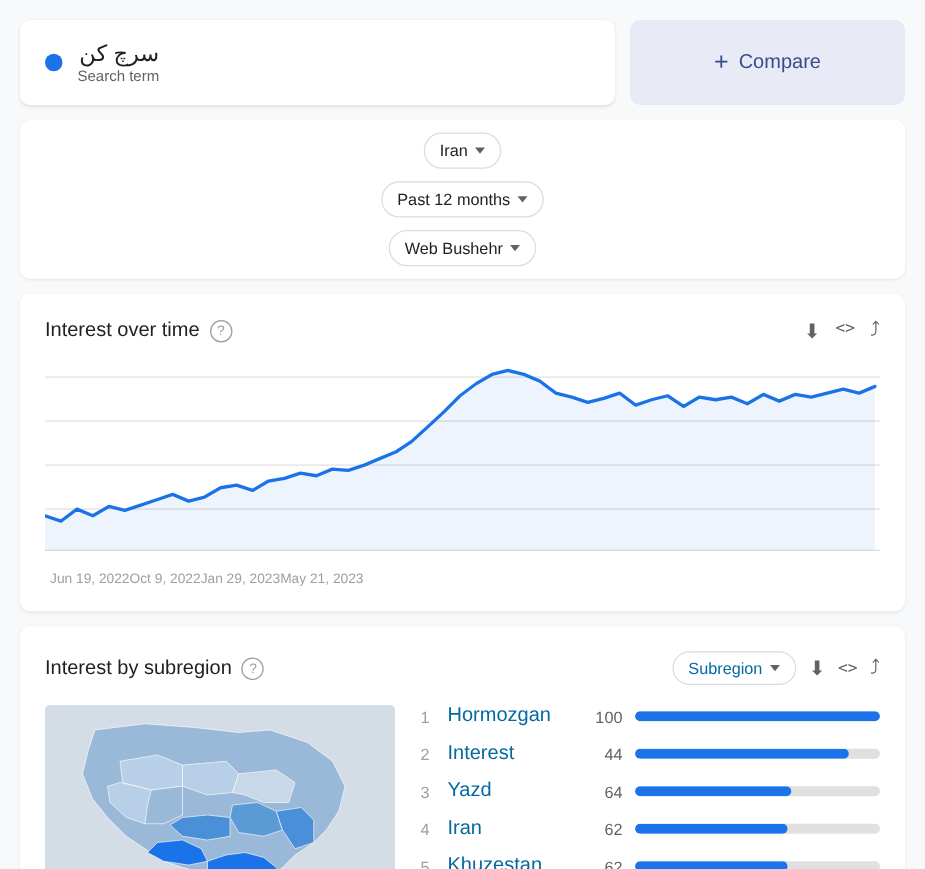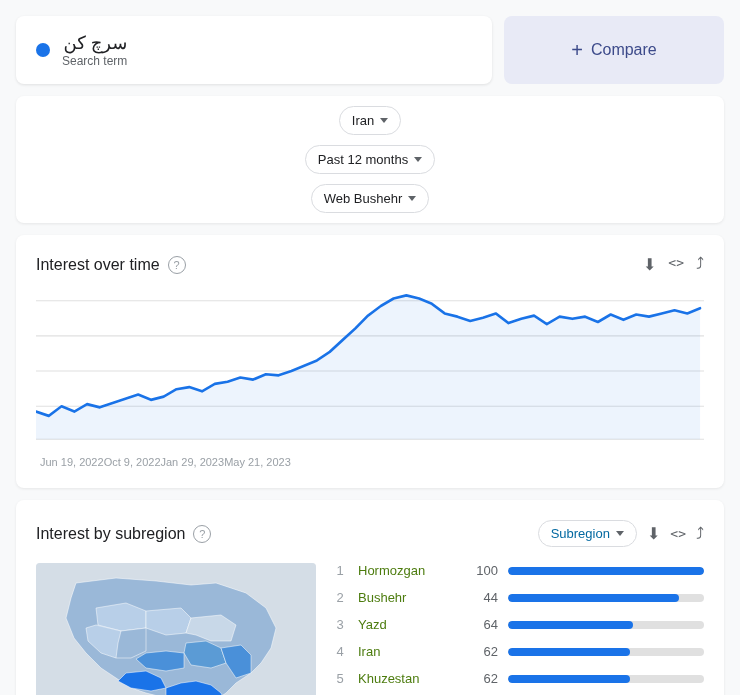--- a/index.html
+++ b/index.html
@@ -250,22 +250,22 @@
     }
 
     .rank-num {
       font-size: 13px;
       color: #9aa0a6;
       width: 16px;
       text-align: center;
     }
 
     .rank-name {
-      font-size: 13px;
-      color: #4d7c0f;
+      font-size: 16px;
+      color: #0369a1;
       width: 100px;
     }
 
     .rank-value {
       font-size: 13px;
       color: #5f6368;
       width: 30px;
       text-align: right;
     }
 
@@ -514,21 +514,21 @@
           <span class="rank-num">1</span>
           <span class="rank-name">Hormozgan</span>
           <span class="rank-value">100</span>
           <div class="rank-bar-container">
             <div class="rank-bar" style="width: 100%"></div>
           </div>
         </div>
 
         <div class="ranking-item">
           <span class="rank-num">2</span>
-          <span class="rank-name">Bushehr</span>
+          <span class="rank-name">Interest</span>
           <span class="rank-value">44</span>
           <div class="rank-bar-container">
             <div class="rank-bar" style="width: 87%"></div>
           </div>
         </div>
 
         <div class="ranking-item">
           <span class="rank-num">3</span>
           <span class="rank-name">Yazd</span>
           <span class="rank-value">64</span>

